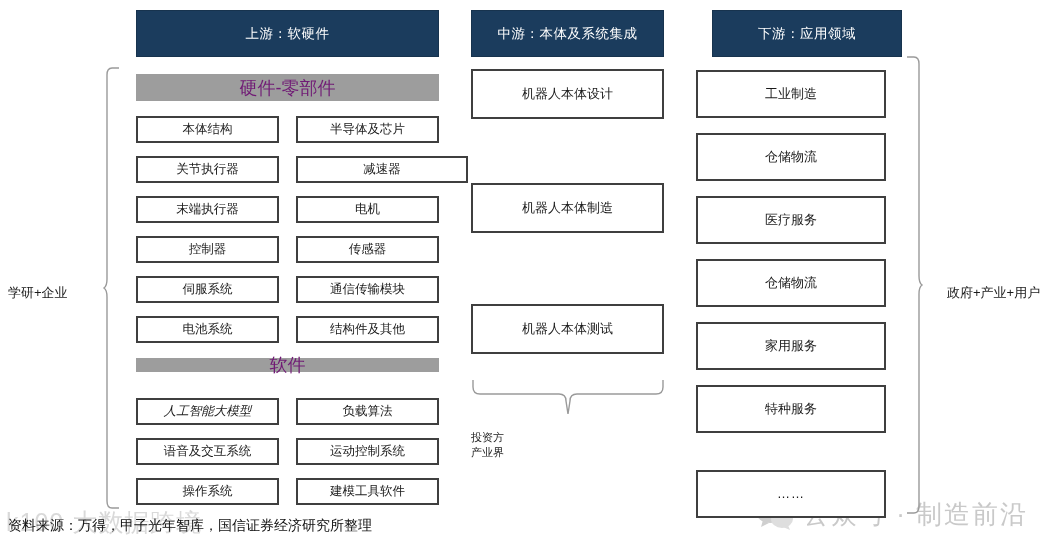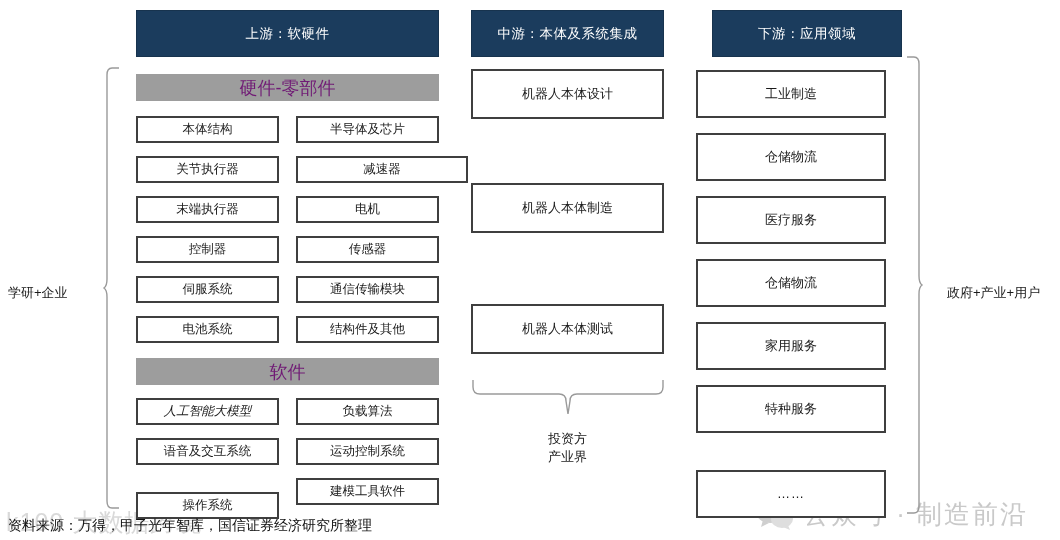--- a/index.html
+++ b/index.html
@@ -34,21 +34,21 @@
   .dots{letter-spacing:1px;font-size:13px;}
 
   
   .side-label{
     position:absolute;font-size:13px;color:#1a1a1a;white-space:nowrap;
   }
   .vbrace,.hbrace{position:absolute;}
   .vbrace svg,.hbrace svg{display:block;}
 
   .under-label{
-    position:absolute;font-size:13px;line-height:1.35;text-align:center;
+    position:absolute;font-size:11px;line-height:1.35;text-align:left;
     color:#1a1a1a;white-space:pre-line;
   }
 
   
   .source{
     position:absolute;left:8px;top:517px;font-size:14px;
     color:#111;white-space:nowrap;font-weight:normal;
   }
 
   
@@ -110,29 +110,29 @@
 
   <div class="box" style="left:136px;top:236px;width:143px;height:27px;">控制器</div>
   <div class="box" style="left:296px;top:236px;width:143px;height:27px;">传感器</div>
 
   <div class="box" style="left:136px;top:276px;width:143px;height:27px;">伺服系统</div>
   <div class="box" style="left:296px;top:276px;width:143px;height:27px;">通信传输模块</div>
 
   <div class="box" style="left:136px;top:316px;width:143px;height:27px;">电池系统</div>
   <div class="box" style="left:296px;top:316px;width:143px;height:27px;">结构件及其他</div>
 
-  <div class="subhdr" style="left:136px;top:358px;width:303px;height:27px;">软件</div>
+  <div class="subhdr" style="left:136px;top:358px;width:303px;height:14px;">软件</div>
 
   <div class="box" style="left:136px;top:398px;width:143px;height:27px;font-style:italic;">人工智能大模型</div>
   <div class="box" style="left:296px;top:398px;width:143px;height:27px;">负载算法</div>
 
   <div class="box" style="left:136px;top:438px;width:143px;height:27px;">语音及交互系统</div>
   <div class="box" style="left:296px;top:438px;width:143px;height:27px;">运动控制系统</div>
 
-  <div class="box" style="left:136px;top:478px;width:143px;height:27px;margin-top:14px;">操作系统</div>
+  <div class="box" style="left:136px;top:478px;width:143px;height:27px;">操作系统</div>
   <div class="box" style="left:296px;top:478px;width:143px;height:27px;">建模工具软件</div>
 
   <div class="hdr" style="left:471px;top:10px;width:193px;height:47px;text-align:right;">中游：本体及系统集成</div>
 
   <div class="box mid" style="left:471px;top:69px;width:193px;height:50px;">机器人本体设计</div>
   <div class="box mid" style="left:471px;top:183px;width:193px;height:50px;">机器人本体制造</div>
   <div class="box mid" style="left:471px;top:304px;width:193px;height:50px;">机器人本体测试</div>
 
   <div class="hbrace" style="left:471px;top:378px;">
     <svg width="194" height="44" viewBox="0 0 194 44">

